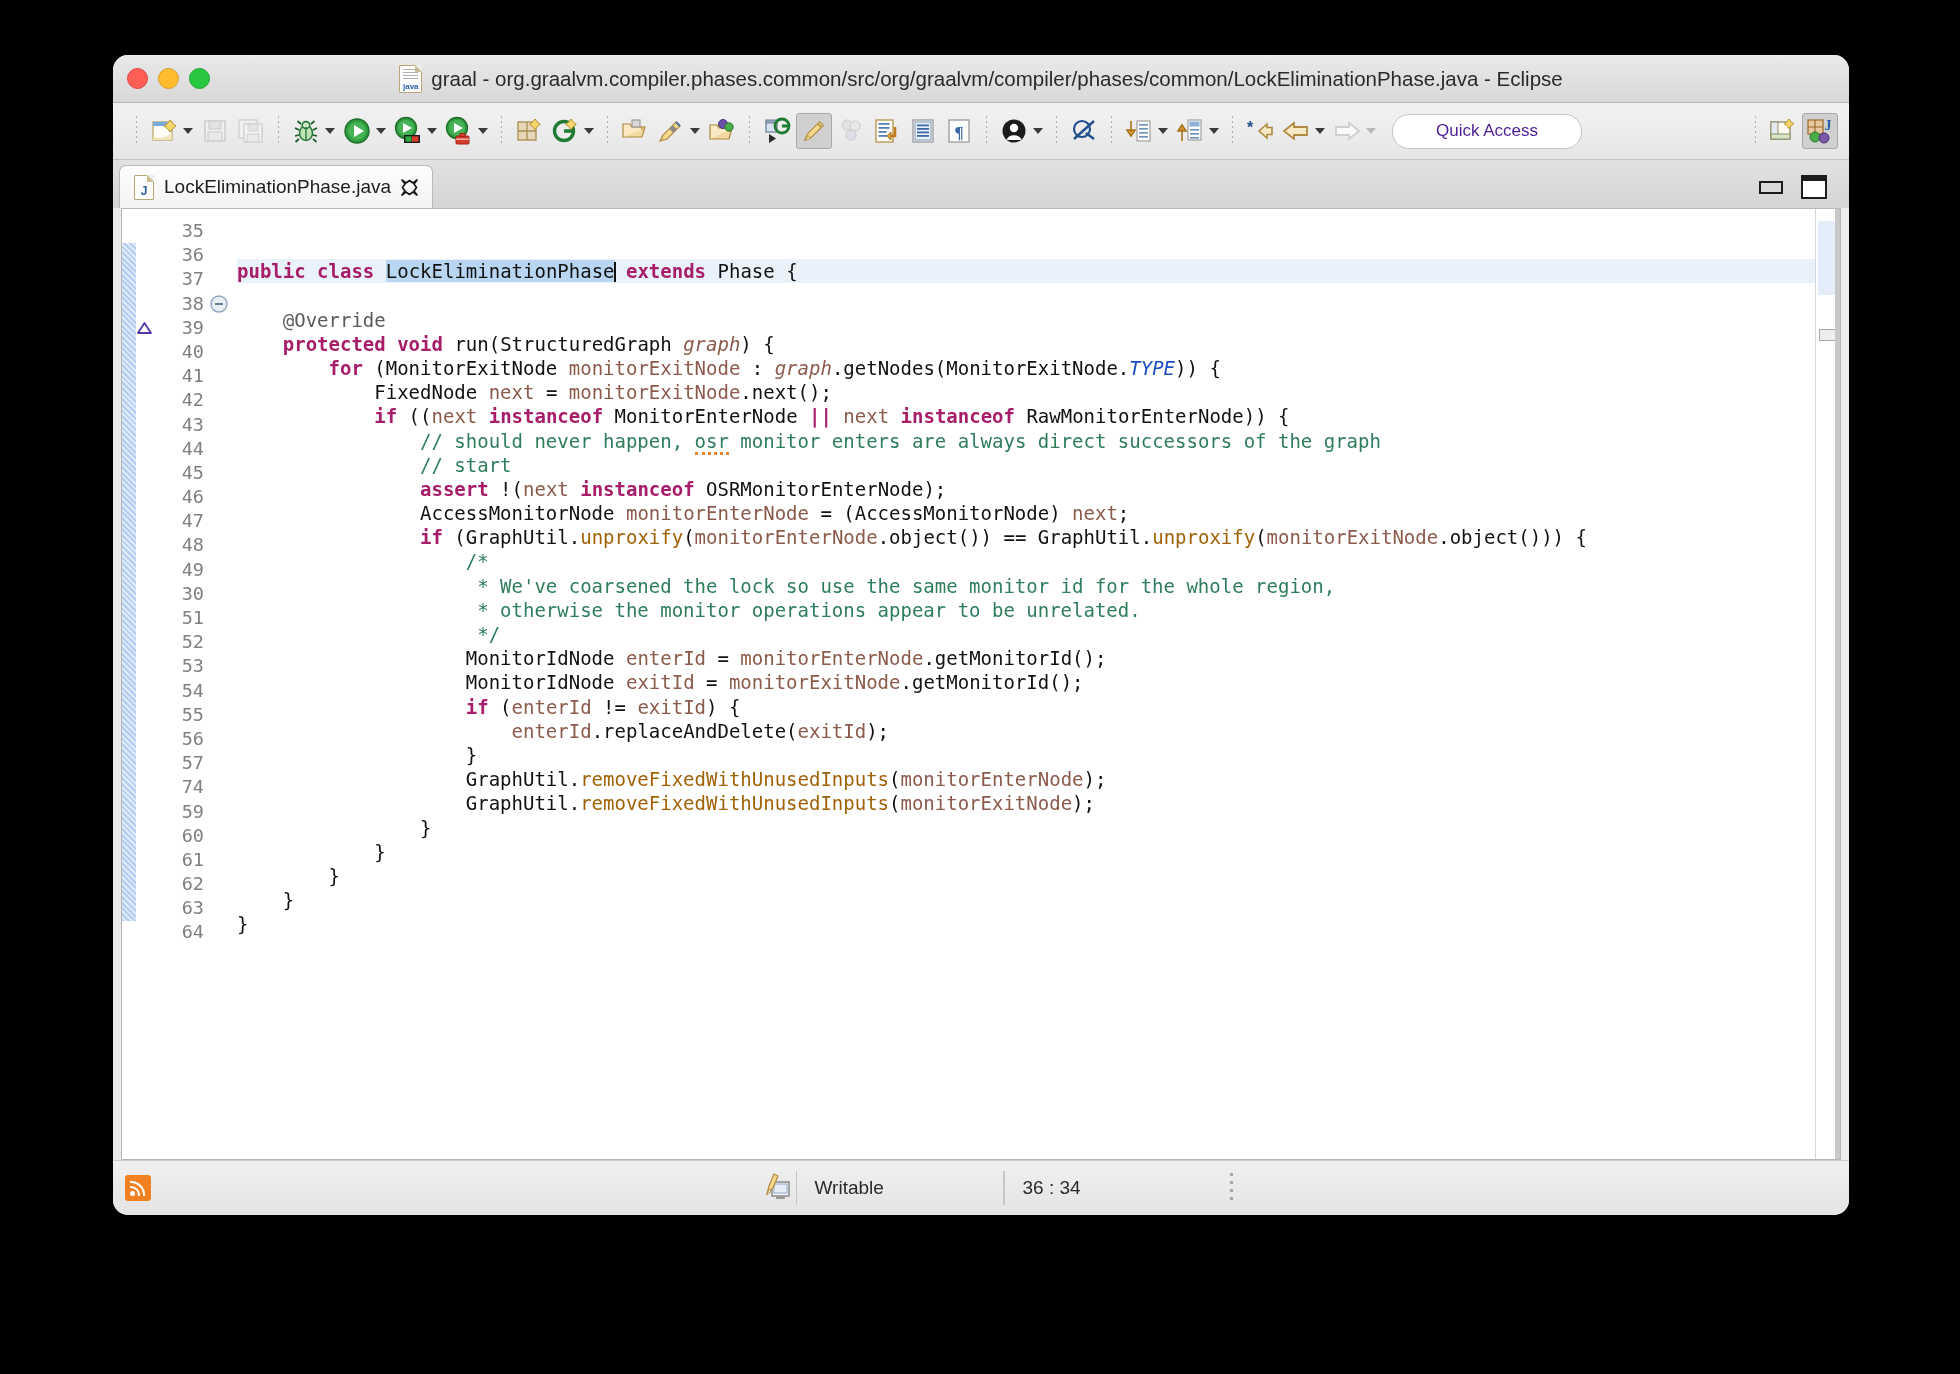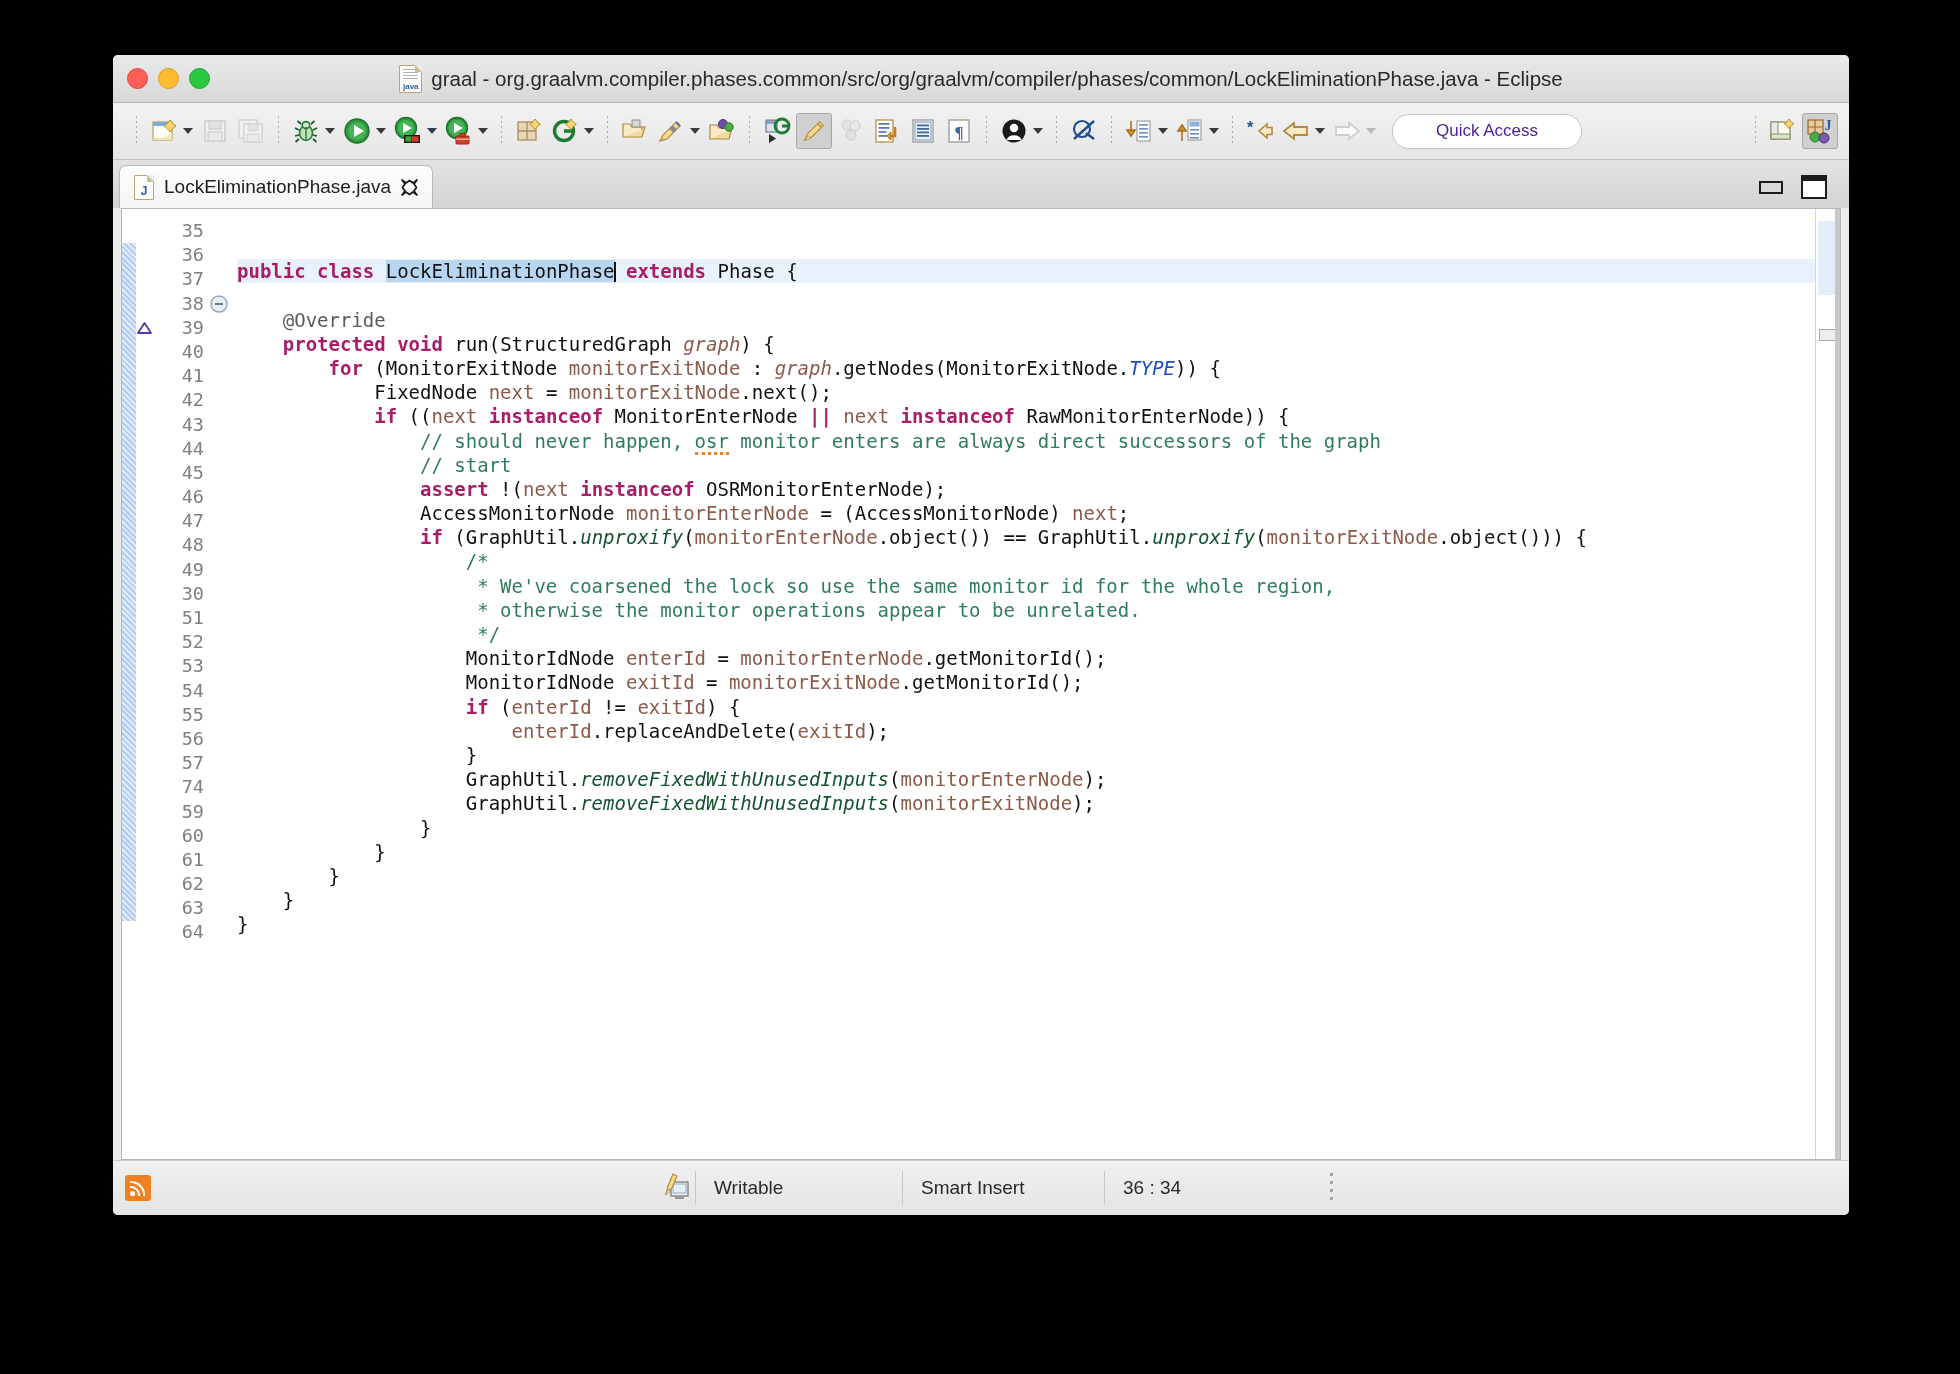--- a/index.html
+++ b/index.html
@@ -10,21 +10,21 @@
     font-family: "Liberation Sans", sans-serif;
   }
   #root { position: relative; width: 1960px; height: 1374px; background: #000; }
 
   
   .window {
     position: absolute;
     left: 113px; top: 55px;
     width: 1736px; height: 1160px;
     background: #ececec;
-    border-radius: 5px;
+    border-radius: 15px;
     box-shadow: 0 10px 34px rgba(0,0,0,0.55);
     overflow: hidden;
     display: flex; flex-direction: column;
   }
 
   
   .titlebar {
     height: 47px;
     background: linear-gradient(to bottom,#e9e9e9,#d8d8d8);
     border-bottom: 1px solid #b5b5b5;
@@ -182,21 +182,21 @@
   .hl-line { background: #e9f1fb; }
   .sel { background: #b8d6f2; }
   .cursor {
     display: inline-block; width: 2px; height: 20px; background: #111;
     vertical-align: -4px; margin: 0 -1px;
   }
   .k  { color: #a81d6a; font-weight: bold; }
   .lv { color: #8b5a4a; }                      
   .pm { color: #8b5a4a; font-style: italic; }  
   .fld{ color: #1a4fc4; font-style: italic; text-align: right; }  
-  .sm { color: #14532d; font-style: italic; }  
+  .sm { color: #a16207; }  
   .cm { color: #2e7d5b; }                      
   .an { color: #5a5a5a; }                      
   .spell { border-bottom: 3px dotted #e8852a; }
 
   .overview-ruler {
     flex: 0 0 auto; width: 24px;
     background: #fff;
     border-left: 1px solid #d6d6d6;
     position: relative;
   }
@@ -646,21 +646,20 @@
           <rect x="9" y="10" width="17" height="14" fill="#f2f2f2" stroke="#7d7d7d" stroke-width="1.3"></rect>
           <rect x="11" y="12" width="13" height="9" fill="#e8eef6" stroke="#8aa2c0" stroke-width="0.9"></rect>
           <rect x="13" y="24" width="9" height="3" fill="#9a9a9a"></rect>
           <path d="M4 22 L6 14 L11 2 L15 4 L10 16 Z" fill="#f5d98c" stroke="#b08a40" stroke-width="1.2"></path>
           <path d="M4 22 L8 20 L6.5 17 Z" fill="#fffbe8" stroke="#b08a40" stroke-width="0.8"></path>
         </svg>
       </div>
       <div class="sb-sep"></div>
       <div class="sb-cell" style="min-width:170px;">Writable</div>
       <div class="sb-sep"></div>
-      <div class="sb-cell" style="min-width:165px;">Smart Insert</div>
       <div class="sb-sep"></div>
       <div class="sb-cell" style="min-width:155px;">36 : 34</div>
       <div class="sb-dots"></div>
       <div style="flex:1 1 auto;"></div>
     </div>
 
   </div>
 </div>
 
 </body></html>

